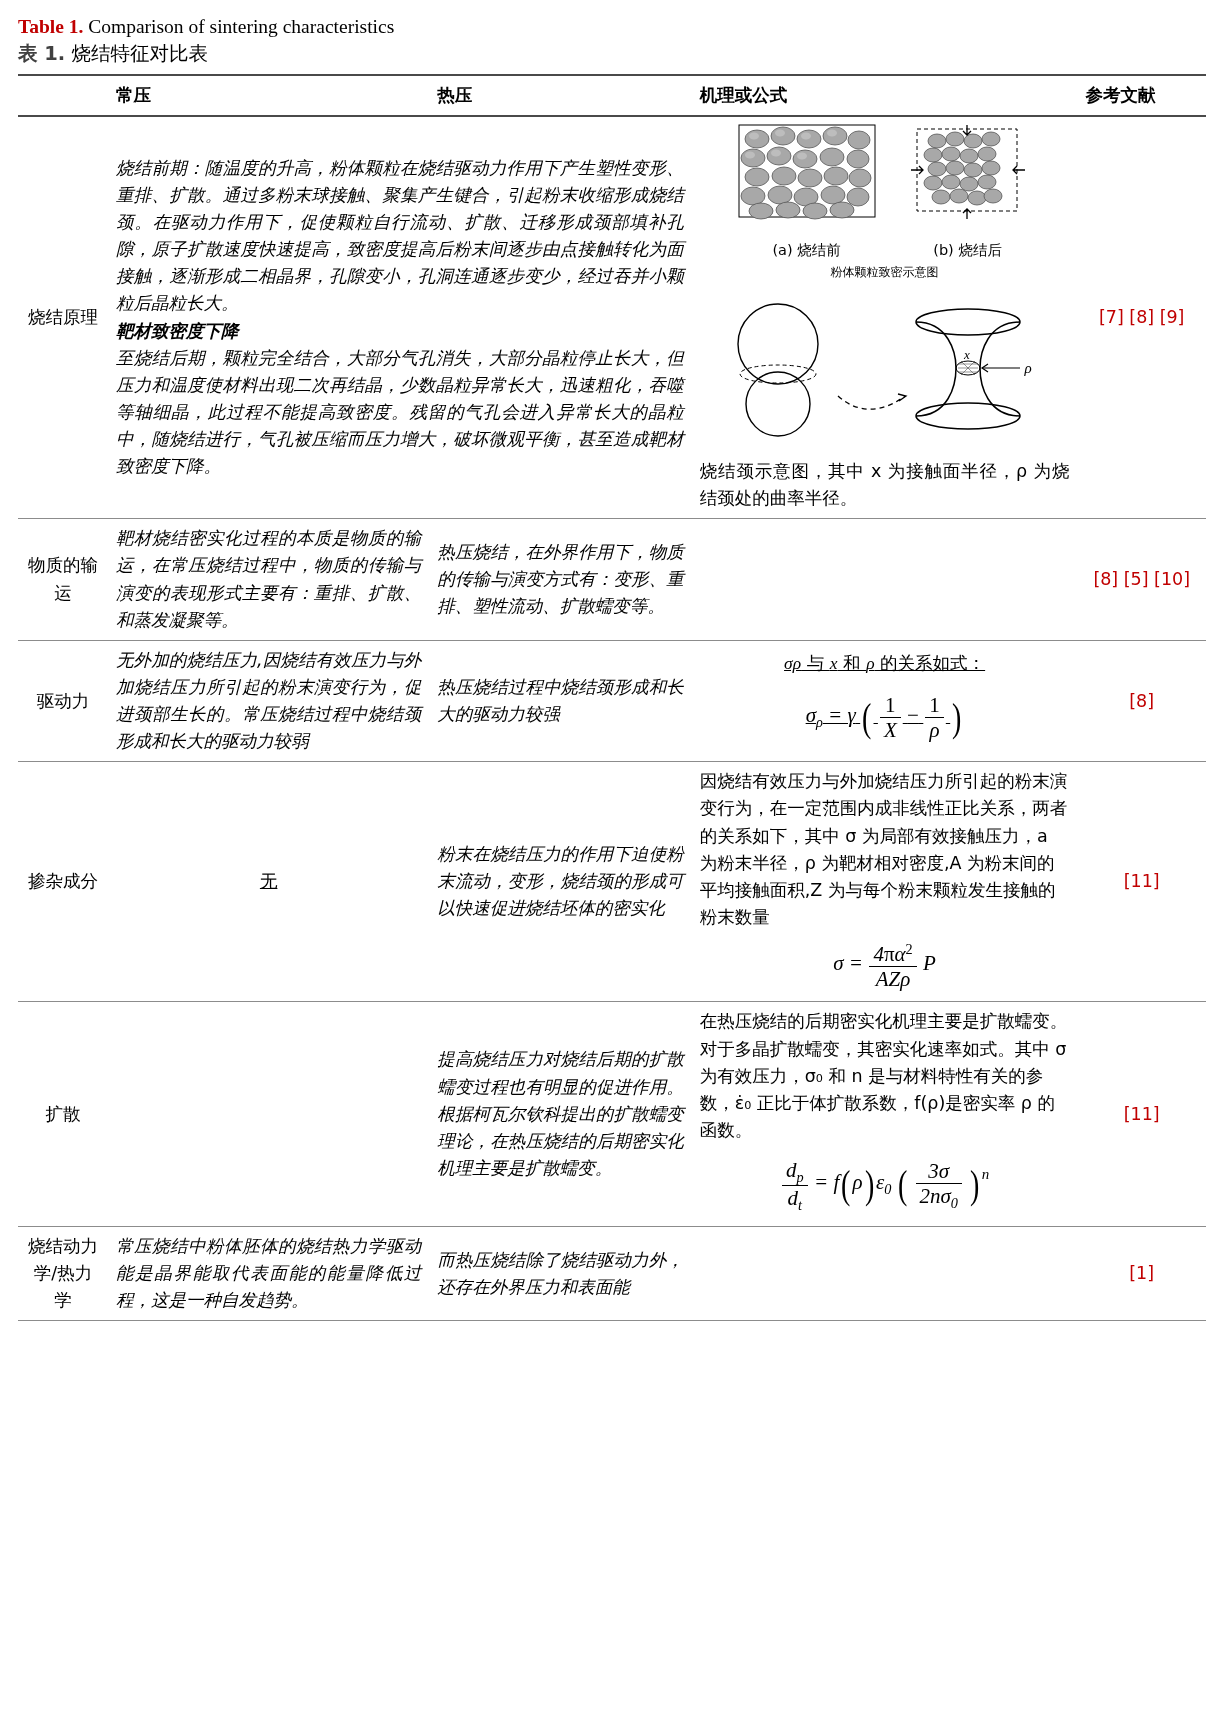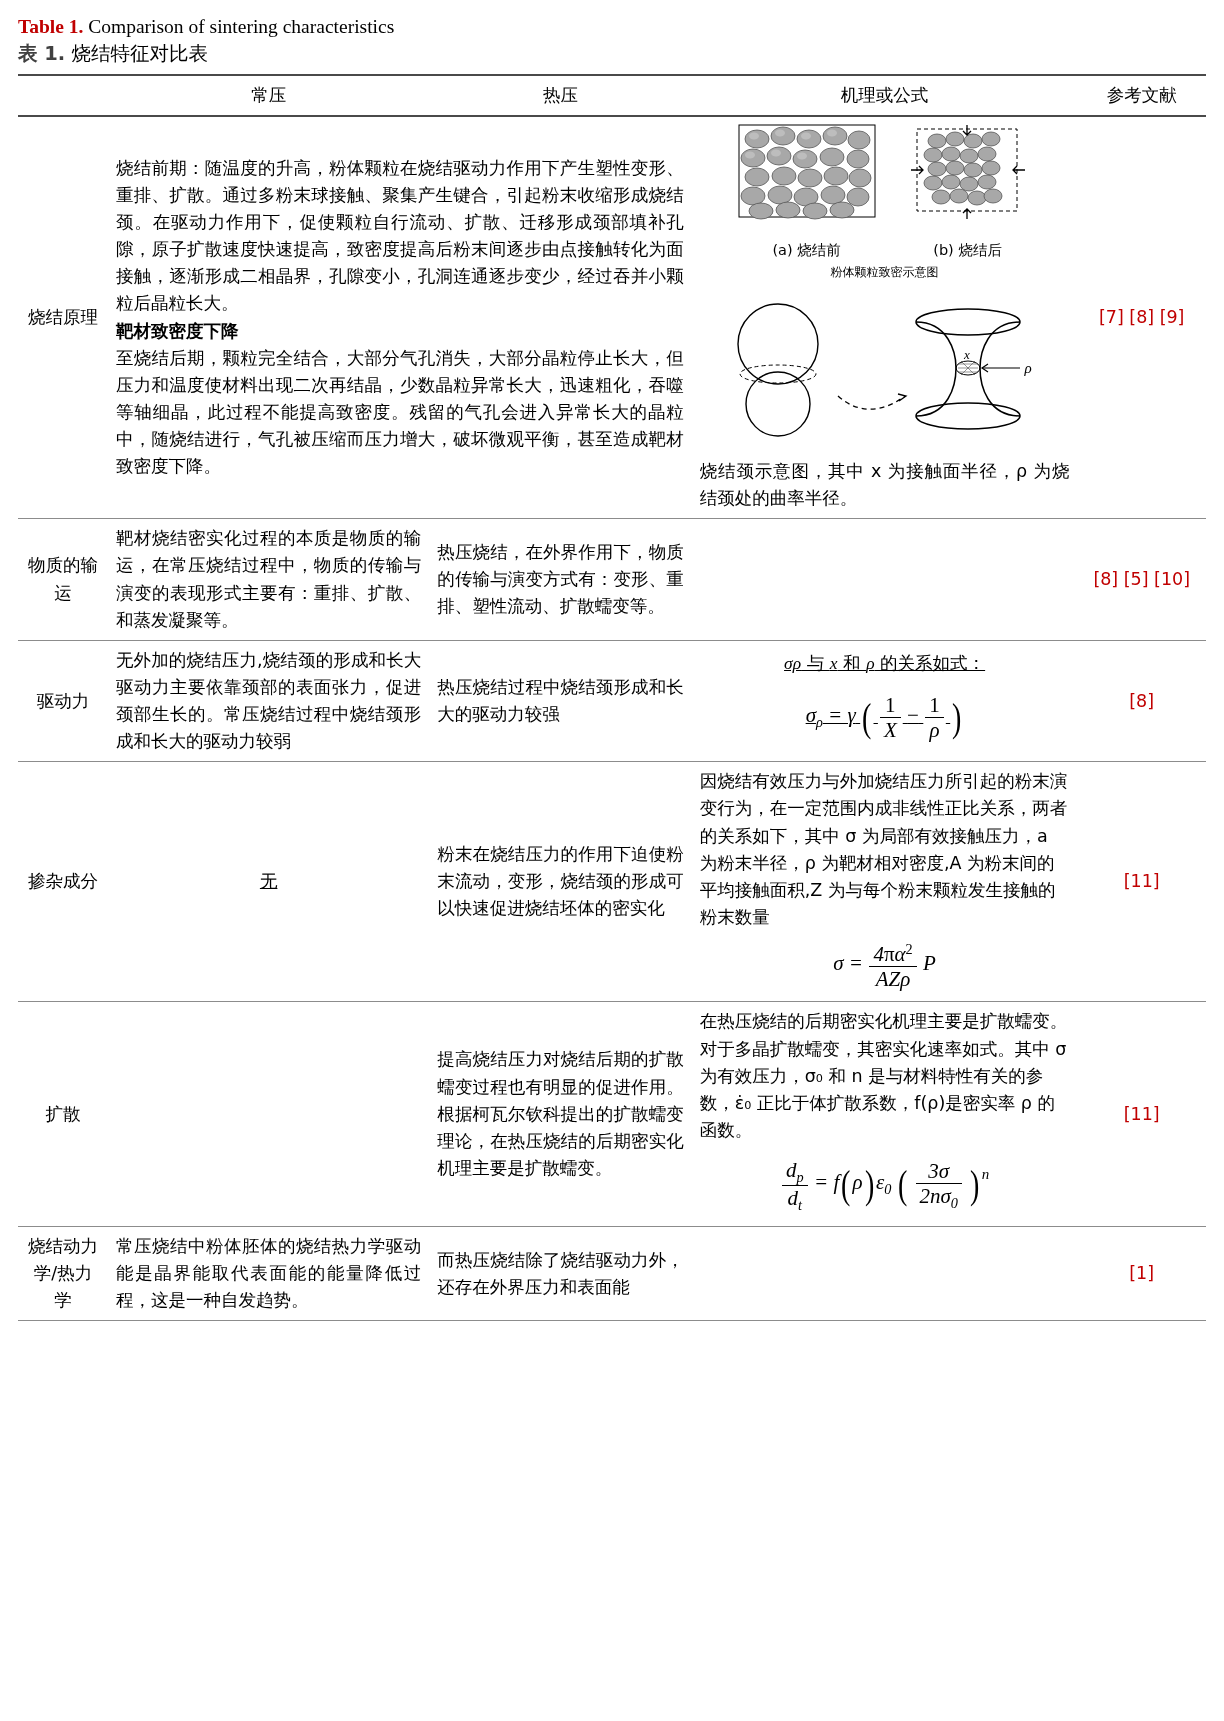--- a/index.html
+++ b/index.html
@@ -43,22 +43,22 @@
     table-layout: fixed;
     font-family: "DejaVu Sans", "Liberation Sans", sans-serif;
   }
   table.tbl td, table.tbl th {
     vertical-align: middle;
     padding: 6px 8px;
     font-size: 17.5px;
     line-height: 1.55;
   }
   .hdr-row th {
-    font-weight: normal;
-    text-align: center;
+    font-weight: bold;
+    text-align: left;
     font-size: 19px;
     padding: 9px 6px 11px 6px;
     border-top: 2.5px solid #4a4a4a;
     border-bottom: 2.5px solid #4a4a4a;
   }
   .hdr-row th.blank1, .hdr-row th.blank0 {
     border-top: 2.5px solid #4a4a4a;
     border-bottom: 2.5px solid #4a4a4a;
   }
   tr.brow > td {
@@ -76,20 +76,21 @@
   td.c-mech { width: 360px; }
   td.c-ref {
     width: 120px;
     text-align: center;
     color: #c00000;
     font-size: 18px;
   }
   td.just {
     text-align: justify;
     text-align-last: left;
+    font-style: italic;
   }
   td.ctr { text-align: center; text-decoration: underline; }
   .bold { font-weight: bold; }
   .fig-wrap {
     text-align: center;
   }
   .fig-caption {
     text-align: center;
     font-size: 12px;
     margin-top: 2px;
@@ -302,21 +303,21 @@
       <tr class="brow">
         <td class="c-label">物质的输运</td>
         <td class="c-normal just">靶材烧结密实化过程的本质是物质的输运，在常压烧结过程中，物质的传输与演变的表现形式主要有：重排、扩散、和蒸发凝聚等。</td>
         <td class="c-hot just">热压烧结，在外界作用下，物质的传输与演变方式有：变形、重排、塑性流动、扩散蠕变等。</td>
         <td class="c-mech"></td>
         <td class="c-ref">[8] [5] [10]</td>
       </tr>
 
       <tr class="brow">
         <td class="c-label">驱动力</td>
-        <td class="c-normal just">无外加的烧结压力,烧结颈的形成和长大驱动力主要依靠颈部的表面张力，促进颈部生长的。常压烧结过程中烧结颈形成和长大的驱动力较弱</td>
+        <td class="c-normal just">无外加的烧结压力,因烧结有效压力与外加烧结压力所引起的粉末演变行为，促进颈部生长的。常压烧结过程中烧结颈形成和长大的驱动力较弱</td>
         <td class="c-hot just">热压烧结过程中烧结颈形成和长大的驱动力较强</td>
         <td class="c-mech ctr">
           <div>
             <span class="inlinemath">σρ</span> 与 <span class="inlinemath">x</span> 和 <span class="inlinemath">ρ</span> 的关系如式：
           </div>
           <div class="formula">
             <span class="math">σ<span class="sub">ρ</span> = γ</span>
             <span class="paren">(</span>
             <span class="frac"><span class="num math mathup" style="font-style:normal;">1</span><span class="den math">X</span></span>
             <span class="math mathup">−</span>

